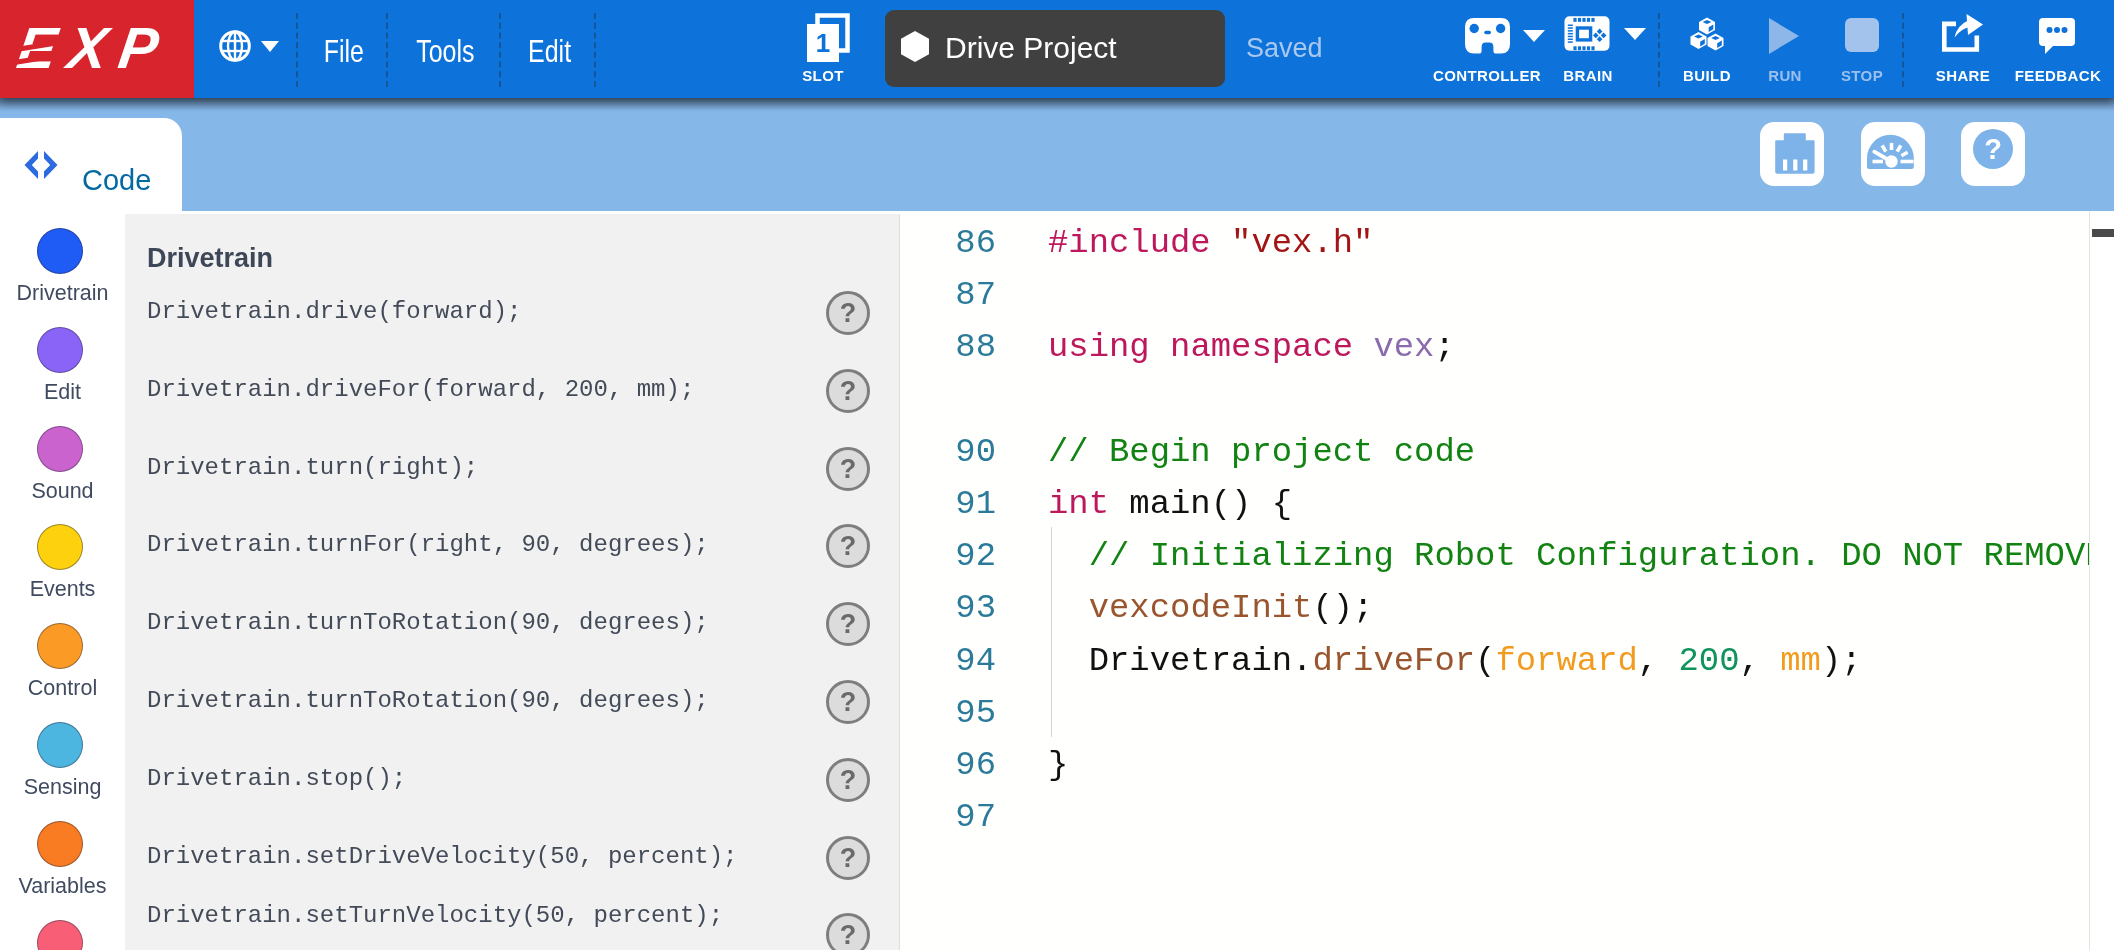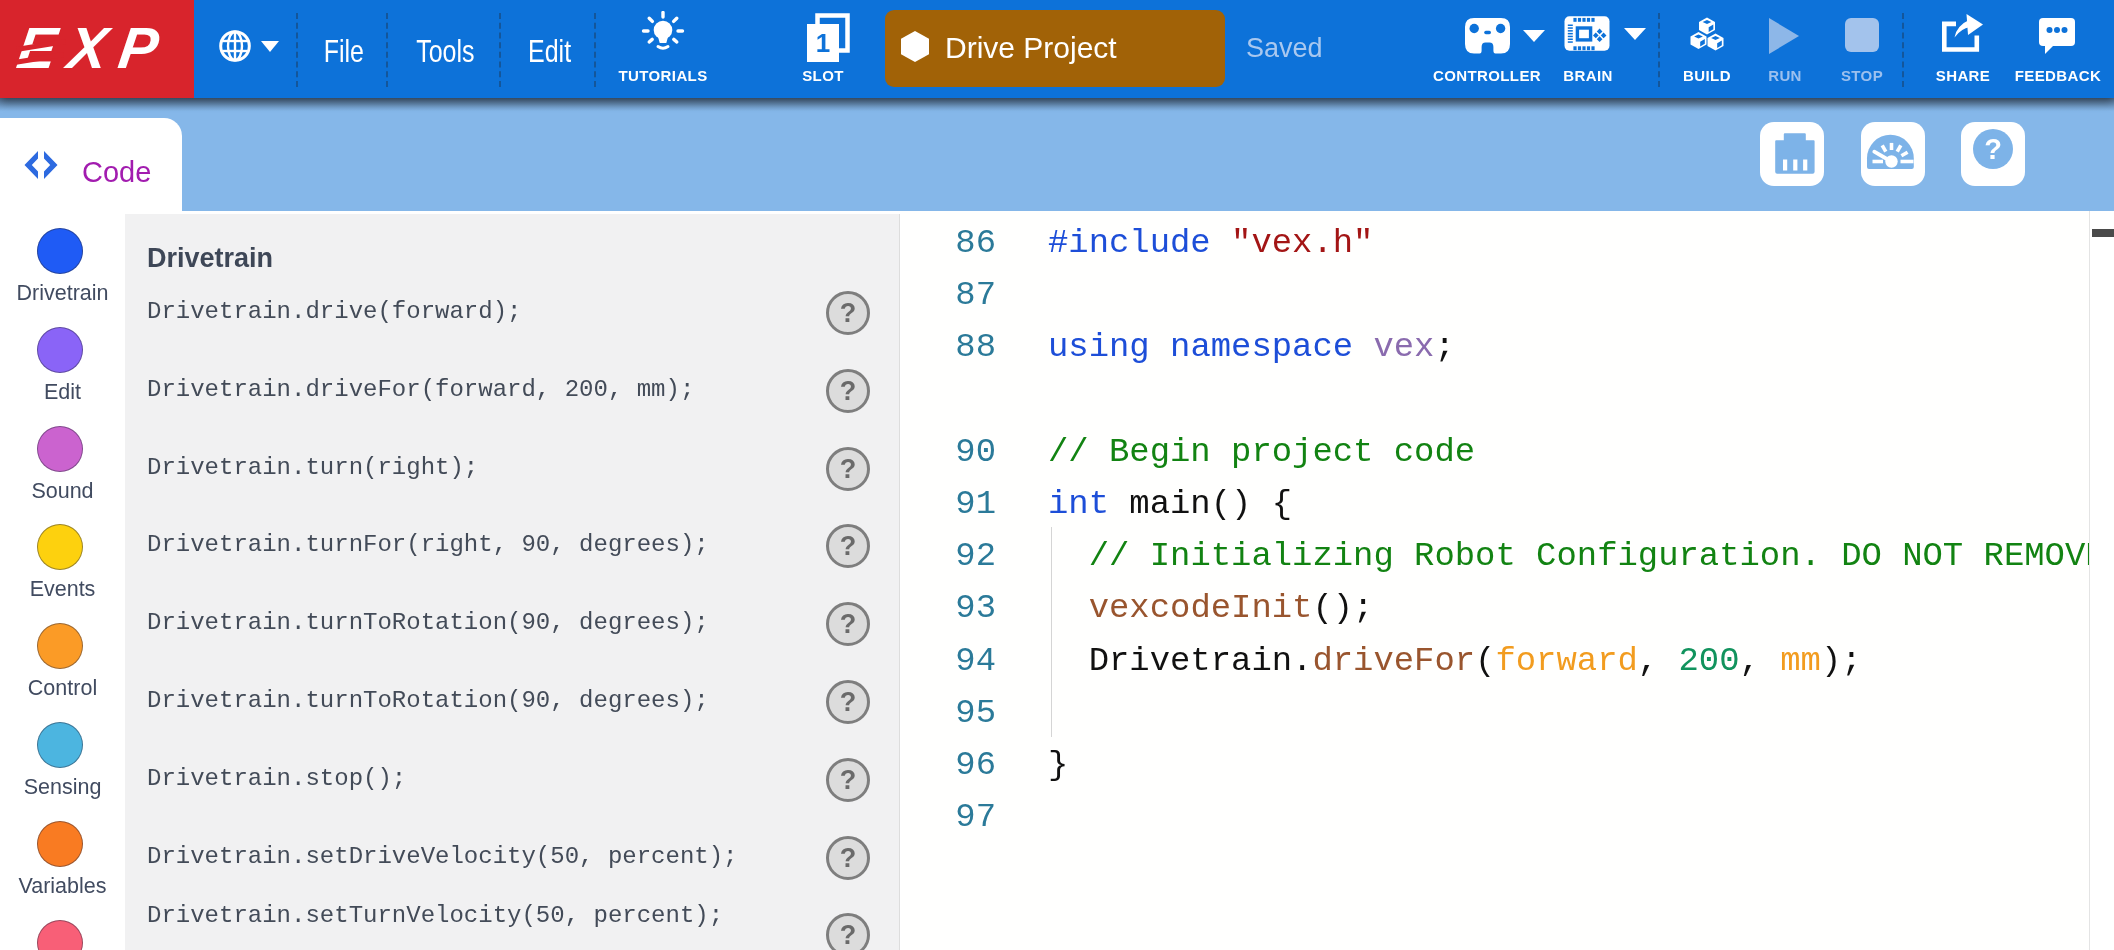--- a/index.html
+++ b/index.html
@@ -10,47 +10,47 @@
 #logo{position:absolute;left:0;top:0;width:194px;height:98px;background:#d8242c;overflow:hidden}
 #logo .t{position:absolute;left:18px;top:14px;font-style:italic;font-weight:bold;font-size:58px;letter-spacing:12px;color:#fff;transform:skewX(-8deg)}
 #logo .s1,#logo .s2{position:absolute;background:#d8242c;width:50px;height:4.5px;transform:rotate(-9deg)}
 .sep{position:absolute;top:13px;height:74px;width:0;border-left:2px dashed rgba(25,70,120,.65)}
 .menu{position:absolute;top:0;height:98px;line-height:102px;color:#fff;font-size:32px;text-align:center}
 .menu span{display:inline-block;transform:scaleX(.78)}
 .iconbtn{position:absolute;top:0;width:120px;height:98px;color:#fff;text-align:center}
 .iconbtn .lbl{position:absolute;left:50%;transform:translateX(-50%);top:67px;font-size:15px;font-weight:bold;letter-spacing:.4px;white-space:nowrap}
 .iconbtn svg{position:absolute;left:50%;transform:translateX(-50%);top:14px}
 .dim{color:#9cc0ee}
-#driveproj{position:absolute;left:885px;top:10px;width:340px;height:77px;background:#a16207;border-radius:9px;color:#fff}
+#driveproj{position:absolute;left:885px;top:10px;width:340px;height:77px;background:#404040;border-radius:9px;color:#fff}
 #driveproj .hex{position:absolute;left:15px;top:21px}
 #driveproj .txt{position:absolute;left:60px;top:0;height:77px;line-height:75px;font-size:30px}
 #saved{position:absolute;left:1246px;top:0;height:98px;line-height:96px;font-size:27px;color:#a9c8ef}
 
 #subbar{position:absolute;left:0;top:98px;width:2114px;height:113px;background:#85b7e9;z-index:40}
 #subbar .shadow{position:absolute;left:0;top:0;width:100%;height:13px;background:linear-gradient(rgba(40,55,75,.52),rgba(40,55,75,0))}
 #codetab{position:absolute;left:0;top:20px;width:182px;height:93px;background:#fff;border-radius:0 18px 0 0}
 #codetab .cw{position:absolute;left:20px}
-#codetab .ct{position:absolute;left:82px;top:8px;height:93px;line-height:92px;font-size:29px;color:#a21caf}
+#codetab .ct{position:absolute;left:82px;top:16px;height:93px;line-height:92px;font-size:29px;color:#0369a1}
 .wbtn{position:absolute;top:24px;width:64px;height:64px;background:#fff;border-radius:14px}
 .wbtn svg{position:absolute;left:50%;top:50%;transform:translate(-50%,-50%)}
 
 #content{position:absolute;left:0;top:211px;width:2114px;height:739px;background:#fff}
 .cat{position:absolute;left:0;width:125px;text-align:center}
 .cat .cir{position:absolute;left:37px;top:0;width:46px;height:46px;border-radius:50%;border:1.5px solid rgba(40,40,60,.45)}
 .cat .cl2{position:absolute;left:0;width:125px;top:53px;font-size:21.5px;color:#414b60;white-space:nowrap}
 #panel{position:absolute;left:125px;top:3px;width:775px;height:736px;background:#f1f1f2;border-right:1px solid #ddd}
 #panel h3{position:absolute;left:22px;font-size:27px;font-weight:bold;color:#3e4757;white-space:nowrap}
 .cmd{position:absolute;left:22px;font-family:"Liberation Mono",monospace;font-size:24px;color:#434b58;white-space:nowrap}
 .qm{position:absolute;left:701px;width:44px;height:44px;border-radius:50%;background:#dcdcdc;border:3px solid #7e7e7e;color:#6a6a6a;font-size:27px;font-weight:bold;text-align:center;line-height:38px}
 
 #editor{position:absolute;left:901px;top:0;width:1188px;height:739px;background:#fffffe;overflow:hidden}
 .cline{position:absolute;left:0;width:1188px;height:53px;font-family:Liberation Mono, monospace;font-size:33.9px;line-height:52px;white-space:pre;color:#111}
 .cline .no{position:absolute;left:0;width:95px;text-align:right;color:#2b7a99}
 .cline .cd{position:absolute;left:147px}
-.k{color:#1d4ed8}.s{color:#a31515}.c{color:#128312}.f{color:#99552e}.o{color:#f29c1f}.n{color:#11935d}.v{color:#8a6bae}
+.k{color:#be185d}.s{color:#a31515}.c{color:#128312}.f{color:#99552e}.o{color:#f29c1f}.n{color:#11935d}.v{color:#8a6bae}
 #guide{position:absolute;left:150px;top:316px;width:1px;height:210px;background:#d5d5d5}
 #mmline{position:absolute;left:2089px;top:0;width:1px;height:739px;background:#e4e4e4}
 #mmdash{position:absolute;left:2092px;top:18px;width:22px;height:8px;background:#4a4a4a}
 </style>
 </head>
 <body>
 <div id="topbar">
   <div id="logo">
       <div class="t">EXP</div>
       <div class="s1" style="left:16px;top:43px"></div>
@@ -58,37 +58,20 @@
     </div>
   <div class="sep" style="left:296px"></div>
   <div class="sep" style="left:386px"></div>
   <div class="sep" style="left:499px"></div>
   <div class="sep" style="left:594px"></div>
   <div class="sep" style="left:1658px"></div>
   <div class="sep" style="left:1902px"></div>
   <div class="menu" style="left:302px;width:84px"><span>File</span></div>
   <div class="menu" style="left:392px;width:107px"><span>Tools</span></div>
   <div class="menu" style="left:505px;width:89px"><span>Edit</span></div>
-  <div class="iconbtn" style="left:603px" id="bt-tut">
-      <svg style="top:11px" width="44" height="44" viewBox="0 0 44 44">
-    <g stroke="#fff" stroke-width="3.4" stroke-linecap="round">
-      <line x1="22" y1="1.5" x2="22" y2="6"></line>
-      <line x1="8.2" y1="7.2" x2="11.4" y2="10.4"></line>
-      <line x1="35.8" y1="7.2" x2="32.6" y2="10.4"></line>
-      <line x1="2.5" y1="20" x2="7" y2="20"></line>
-      <line x1="41.5" y1="20" x2="37" y2="20"></line>
-      <line x1="8.2" y1="31" x2="11.2" y2="28.4"></line>
-      <line x1="35.8" y1="31" x2="32.8" y2="28.4"></line>
-    </g>
-    <circle cx="22" cy="19" r="9.3" fill="#fff"></circle>
-    <path d="M16.5 24 h11 l-2.2 8 h-6.6 z" fill="#fff"></path>
-    <path d="M17 35.5 q5 3.4 10 0" fill="none" stroke="#fff" stroke-width="3" stroke-linecap="round"></path>
-  </svg>
-      <div class="lbl">TUTORIALS</div>
-    </div>
   <div class="iconbtn" style="left:763px" id="bt-slot">
       <svg style="top:13px;margin-left:2px" width="52" height="50" viewBox="0 0 52 50">
     <rect x="18.5" y="2.5" width="30" height="35" fill="none" stroke="#fff" stroke-width="4.5"></rect>
     <rect x="8" y="11" width="32" height="38" fill="#fff"></rect>
     <text x="24" y="39" font-size="26" font-weight="bold" fill="#0d72d9" text-anchor="middle" font-family="Liberation Sans">1</text>
   </svg>
       <div class="lbl">SLOT</div>
     </div>
   <div id="driveproj">
       <svg class="hex" width="30" height="31" viewBox="0 0 30 31">

